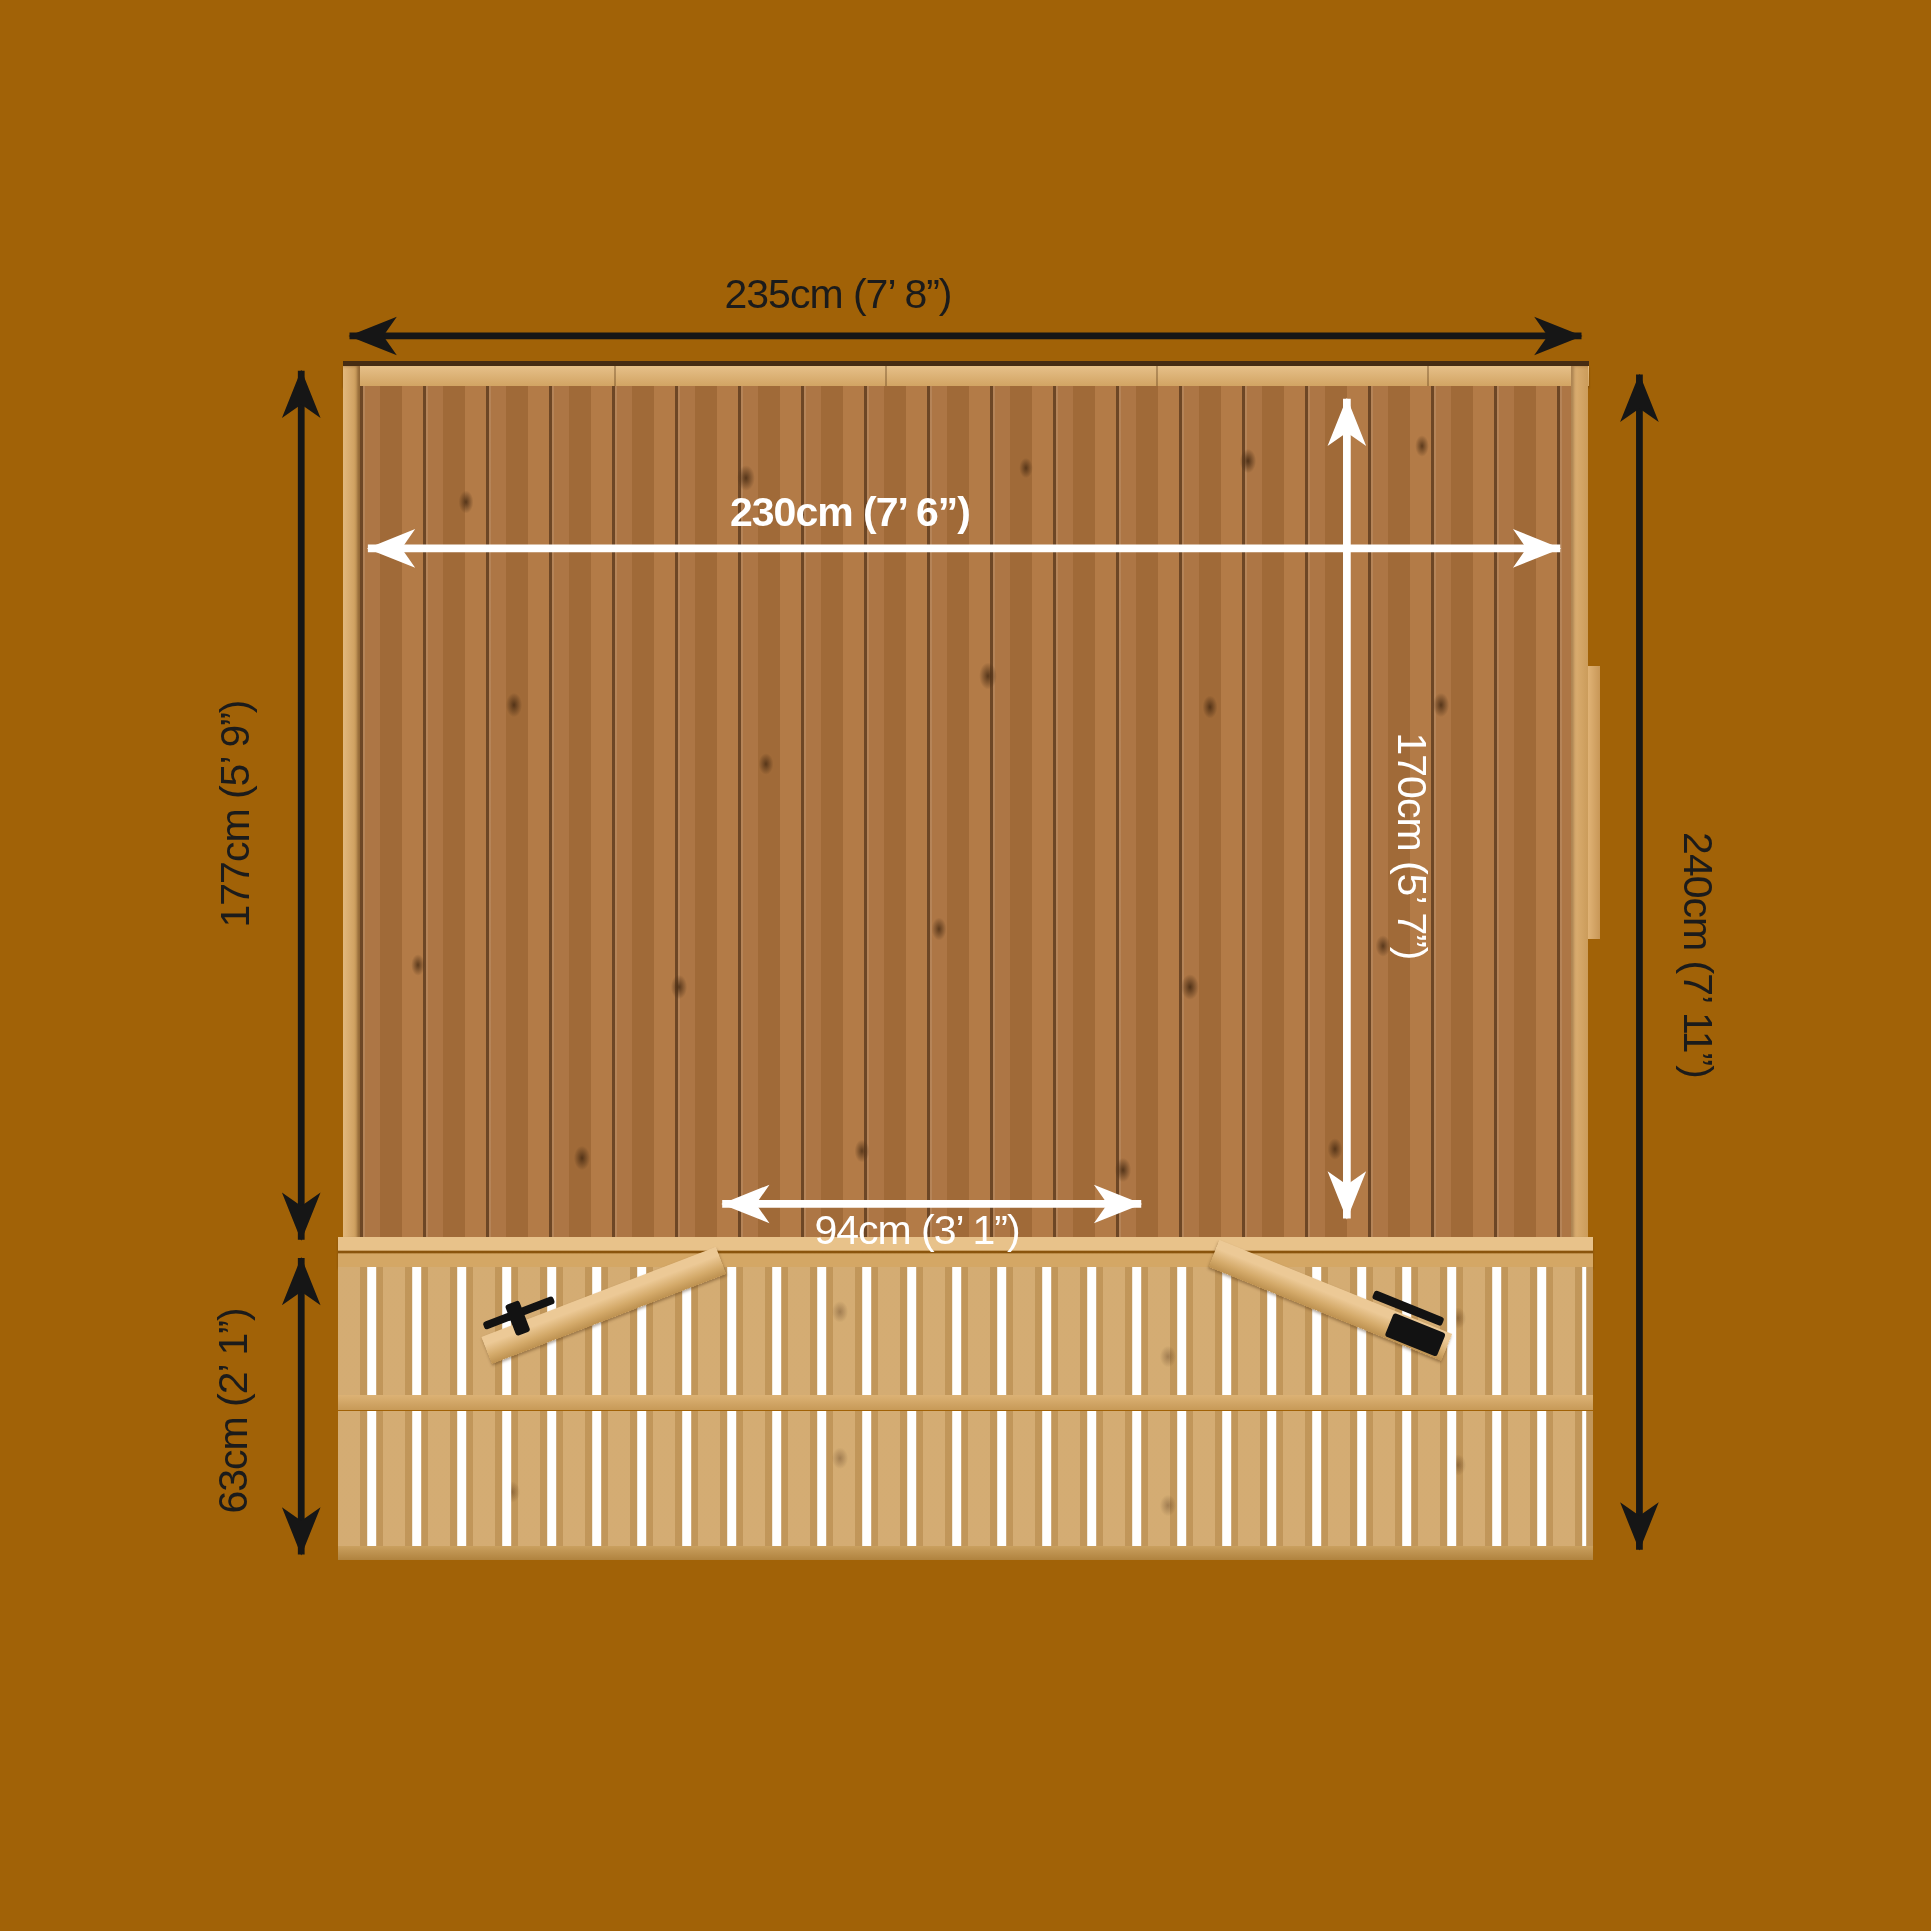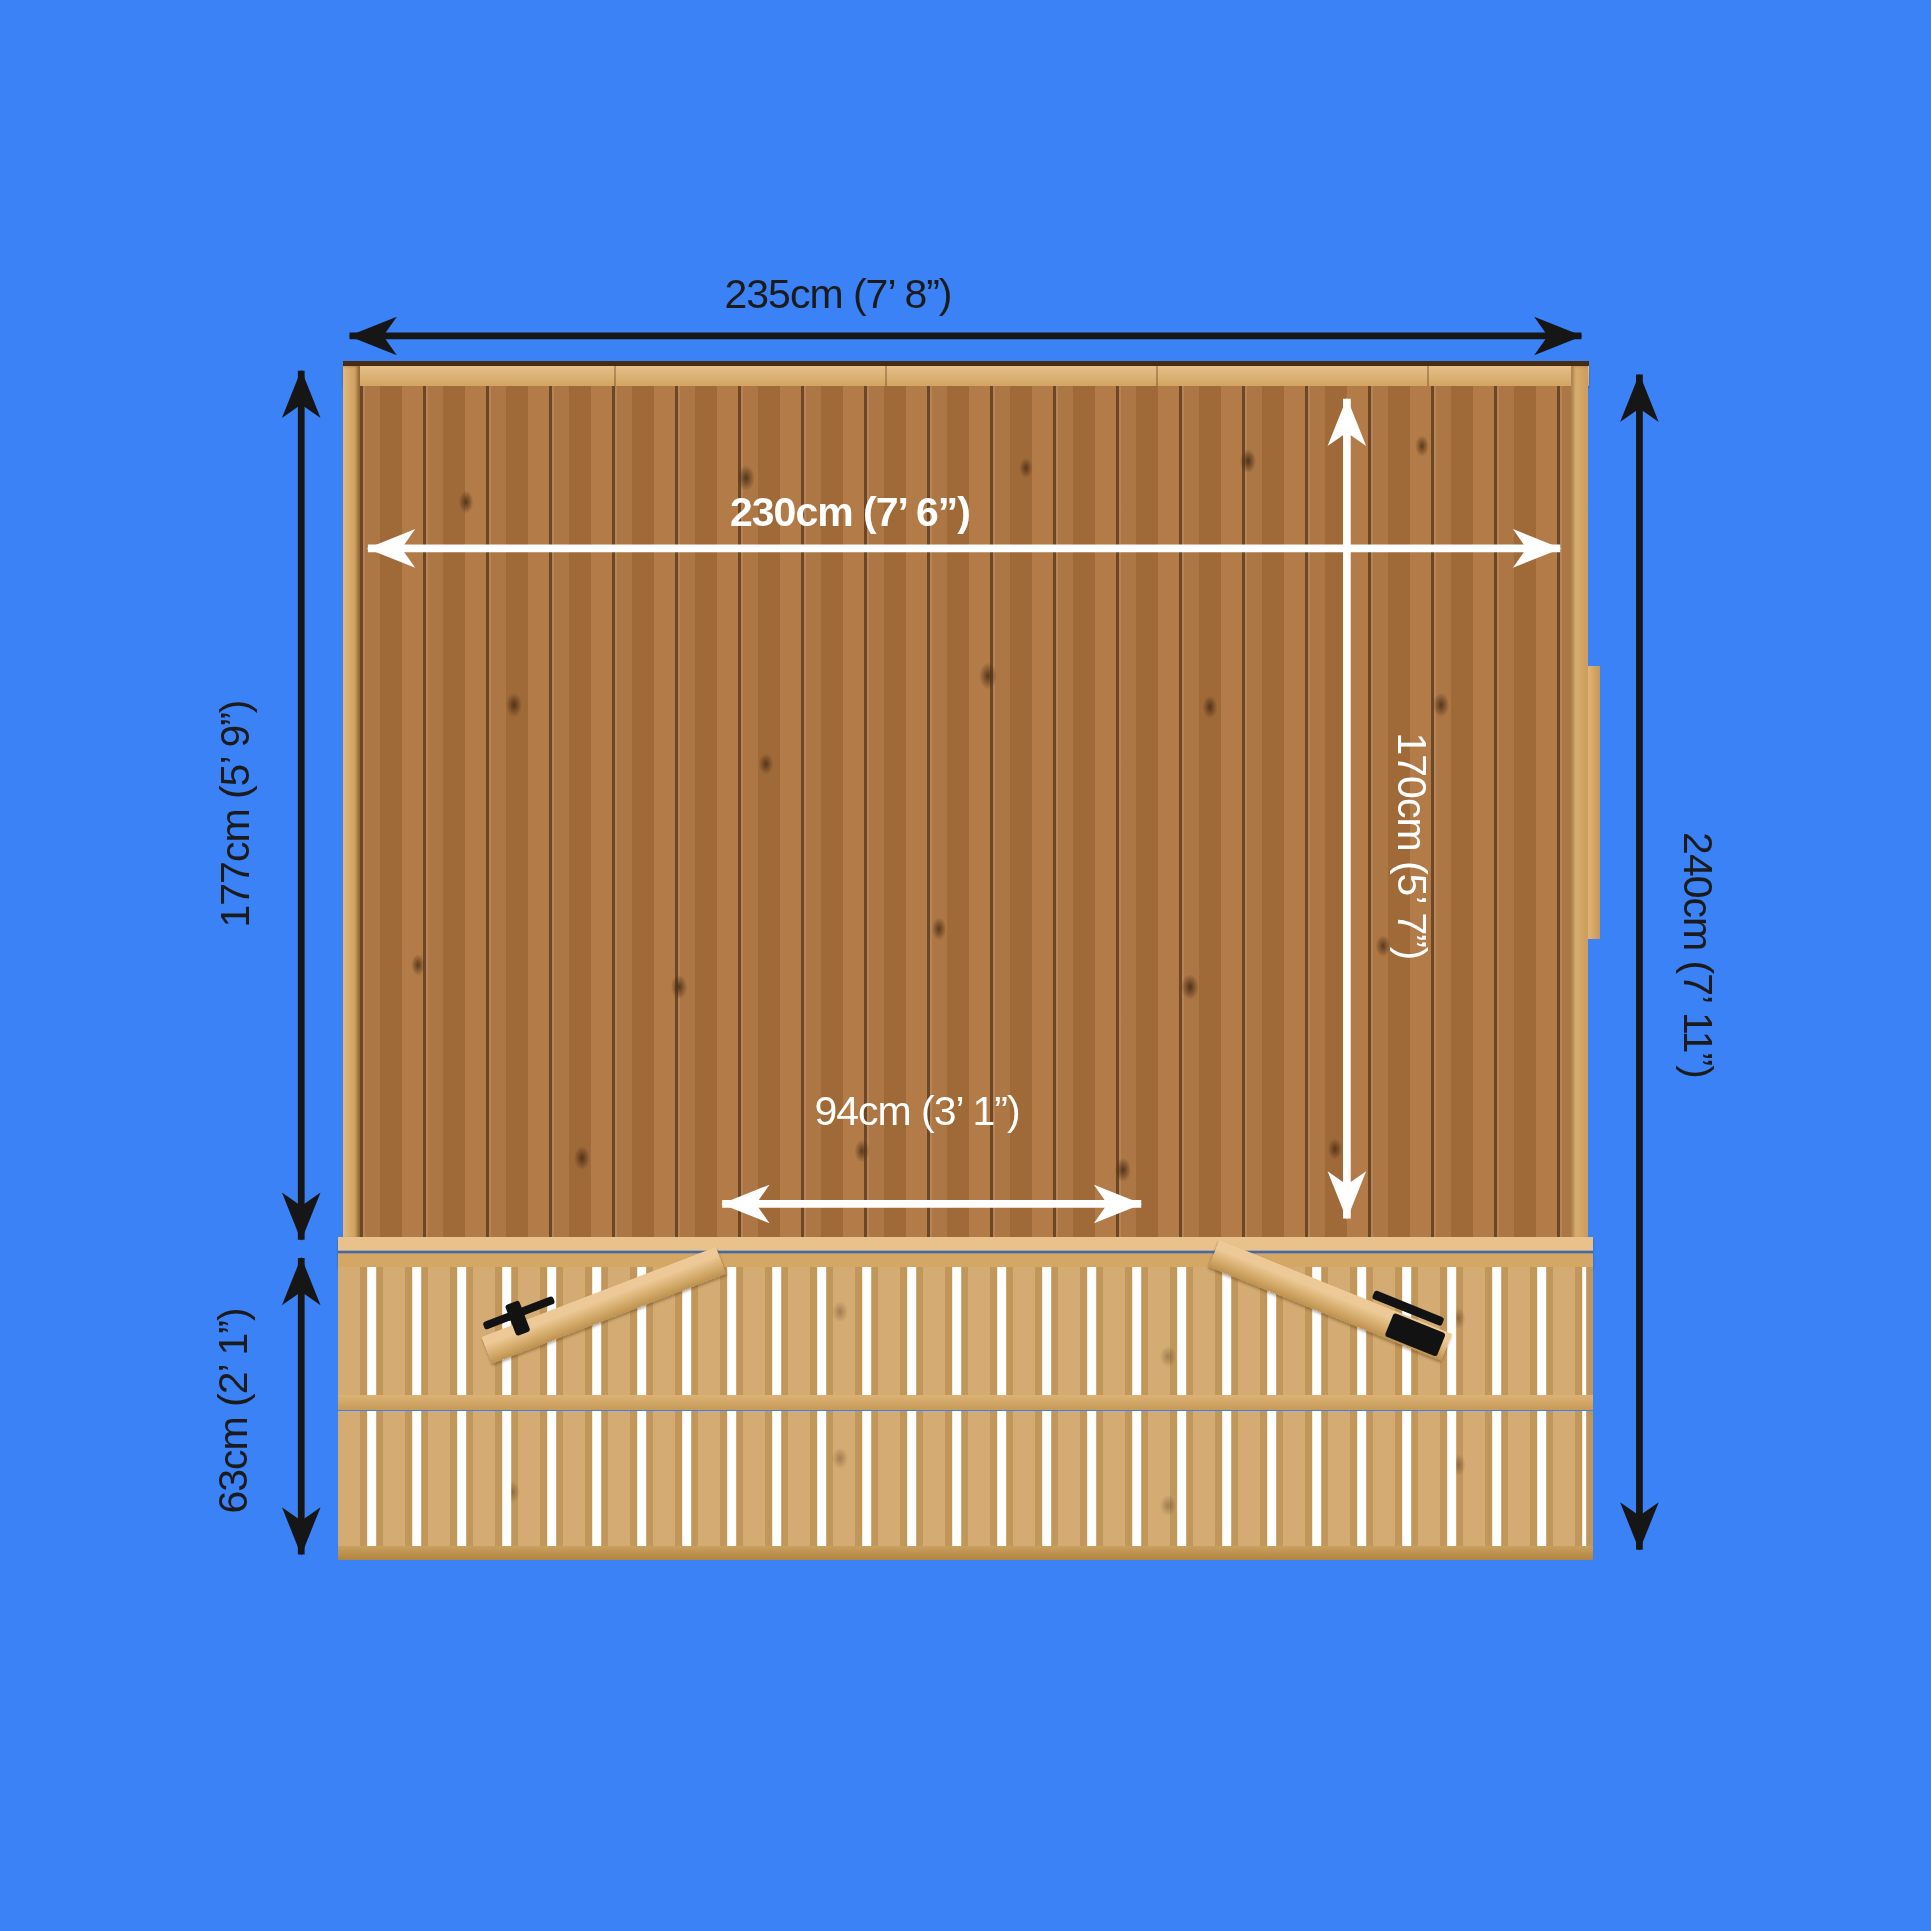--- a/index.html
+++ b/index.html
@@ -1,17 +1,17 @@
 <!DOCTYPE html>
 <html><head>
 <meta charset="utf-8">
 <style>
   html,body{margin:0;padding:0;background:#ffffff;}
   .canvas{
-    position:relative;width:1931px;height:1931px;background:#3b82f6;overflow:hidden;
+    position:relative;width:1931px;height:1931px;background:#a16207;overflow:hidden;
     font-family:"Liberation Sans","DejaVu Sans",sans-serif;
   }
   .abs{position:absolute;}
 
   
   .wall-top-cap{left:343px;top:361px;width:1246px;height:4.8px;background:#462c12;}
   .wall-top-rail{
     left:343px;top:366px;width:1246px;height:20px;
     background:
       repeating-linear-gradient(90deg, rgba(90,55,20,.35) 0 1.9px, transparent 1.9px 271px),
@@ -150,18 +150,18 @@
   <div class="dim-label" style="left:838px;top:294px;">235cm (7’ 8”)</div>
 
   <div class="dim-label white" style="left:850px;top:512px;font-weight:bold;">230cm (7’ 6”)</div>
 
   <div class="dim-label rot-ccw" style="left:235px;top:814px;">177cm (5’ 9”)</div>
 
   <div class="dim-label white rot-cw" style="left:1411px;top:846px;">170cm (5’ 7”)</div>
 
   <div class="dim-label rot-cw" style="left:1697px;top:955px;">240cm (7’ 11”)</div>
 
-  <div class="dim-label white" style="left:917px;top:1111px;">94cm (3’ 1”)</div>
+  <div class="dim-label white" style="left:917px;top:1230px;">94cm (3’ 1”)</div>
 
   <div class="dim-label rot-ccw" style="left:233px;top:1411px;">63cm (2’ 1”)</div>
 
 </div>
 
 
 </body></html>

